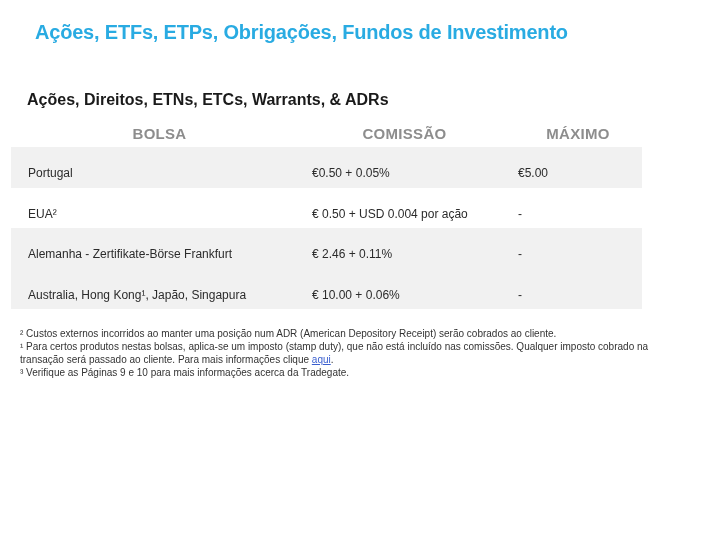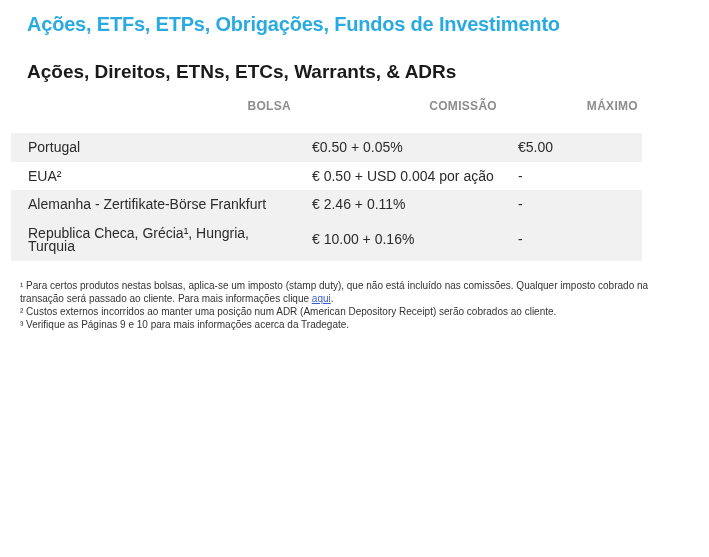--- a/index.html
+++ b/index.html
@@ -14,53 +14,53 @@
   html, body { margin: 0; padding: 0; }
   body {
     width: 709px; height: 557px;
     background: #ffffff;
     font-family: "Liberation Sans", sans-serif;
     color: var(--text);
   }
   .page { position: relative; width: 709px; height: 557px; overflow: hidden; background: #fff; }
 
   .page-title {
-    margin: 0;
+    margin: 8px;
     padding: 13px 0 0 27px;
     font-size: 20px;
     font-weight: bold;
     letter-spacing: -0.2px;
     color: var(--accent);
   }
   .section-title {
-    margin: 25px 0 0 27px;
-    font-size: 19px;
+    margin: 47px 0 0 27px;
+    font-size: 16px;
     font-weight: bold;
     color: #1a1a1a;
   }
 
   table.fees {
     margin: 8px 0 0 11px;
     width: 631px;
     border-collapse: collapse;
     table-layout: fixed;
   }
   table.fees th {
-    text-align: right;
-    font-size: 12px;
+    text-align: center;
+    font-size: 15px;
     font-weight: bold;
     letter-spacing: 0.3px;
     color: var(--muted);
-    padding: 8px 4px 20px 17px;
+    padding: 8px 4px 5px 17px;
   }
   table.fees td {
-    font-size: 14px;
+    font-size: 12px;
     line-height: 13.5px;
     color: var(--text);
-    padding: 8px 4px 7px 17px;
+    padding: 20px 4px 7px 17px;
     vertical-align: middle;
   }
   tr.shaded td { background: var(--row-shade); }
   tr.highlighted td:nth-child(1) {
     background: linear-gradient(90deg, #ffffff 0px, #ffffff 14px, var(--highlight) 14px);
   }
   tr.highlighted td:nth-child(2) { background: var(--highlight); }
   tr.highlighted td:nth-child(3) { background: var(--row-shade); }
 
   .footnotes {
@@ -109,26 +109,26 @@
           <td>EUA²</td>
           <td>€ 0.50 + USD 0.004 por ação</td>
           <td>-</td>
         </tr>
         <tr class="shaded">
           <td>Alemanha - Zertifikate-Börse Frankfurt</td>
           <td>€ 2.46 + 0.11%</td>
           <td>-</td>
         </tr>
         <tr class="shaded">
-          <td>Republica Checa, Grécia¹, Hungria, Turquia</td>
-          <td>€ 10.00 + 0.16%</td>
+          <td>Australia, Hong Kong¹, Japão, Singapura</td>
+          <td>€ 10.00 + 0.06%</td>
           <td>-</td>
         </tr>
       </tbody>
   </table>
 
   <div class="footnotes">
+    <p>² Custos externos incorridos ao manter uma posição num ADR (American Depository Receipt) serão cobrados ao cliente.</p>
     <p><span>¹ Para certos produtos nestas bolsas, aplica-se um imposto (stamp duty), que não está incluído nas comissões. Qualquer imposto cobrado na</span><br><span>transação será passado ao cliente. Para mais informações clique </span><a>aqui</a><span>.</span></p>
-    <p>² Custos externos incorridos ao manter uma posição num ADR (American Depository Receipt) serão cobrados ao cliente.</p>
     <p>³ Verifique as Páginas 9 e 10 para mais informações acerca da Tradegate.</p>
   </div>
 
 </div>
 
 </body></html>

